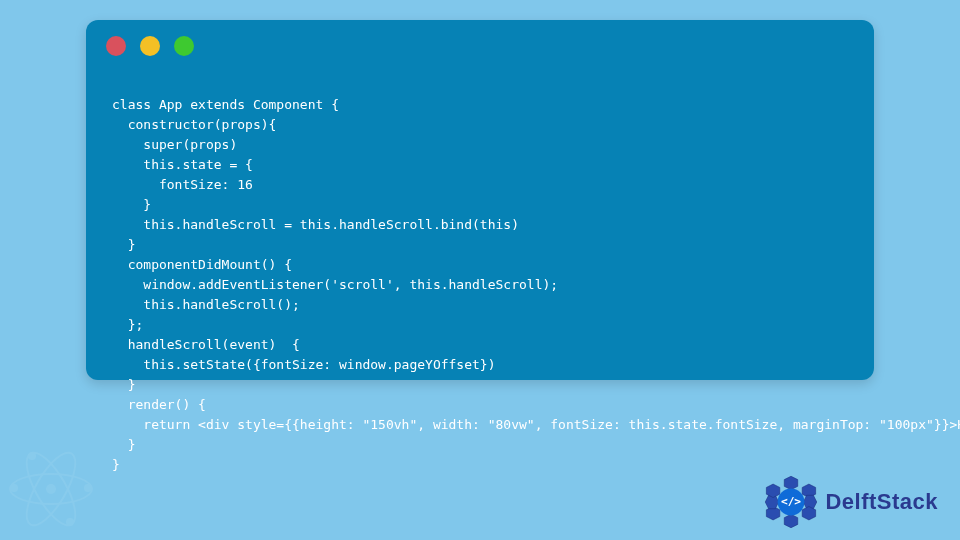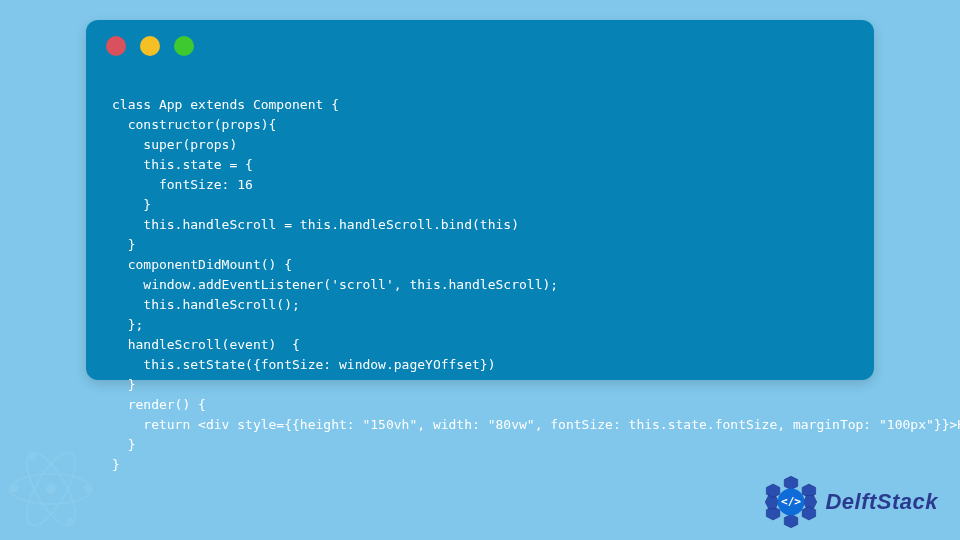--- a/index.html
+++ b/index.html
@@ -60,21 +60,20 @@
     right: 22px;
     bottom: 10px;
     display: flex;
     align-items: center;
     gap: 6px;
   }
   .brand-name {
     font-size: 22px;
     font-weight: 600;
     color: #2a3a8f;
-    font-style: italic;
     letter-spacing: 0.5px;
   }
   .logo-wrap {
     width: 56px;
     height: 56px;
     position: relative;
   }
   .logo-wrap svg { width: 56px; height: 56px; display:block; }
 
   

